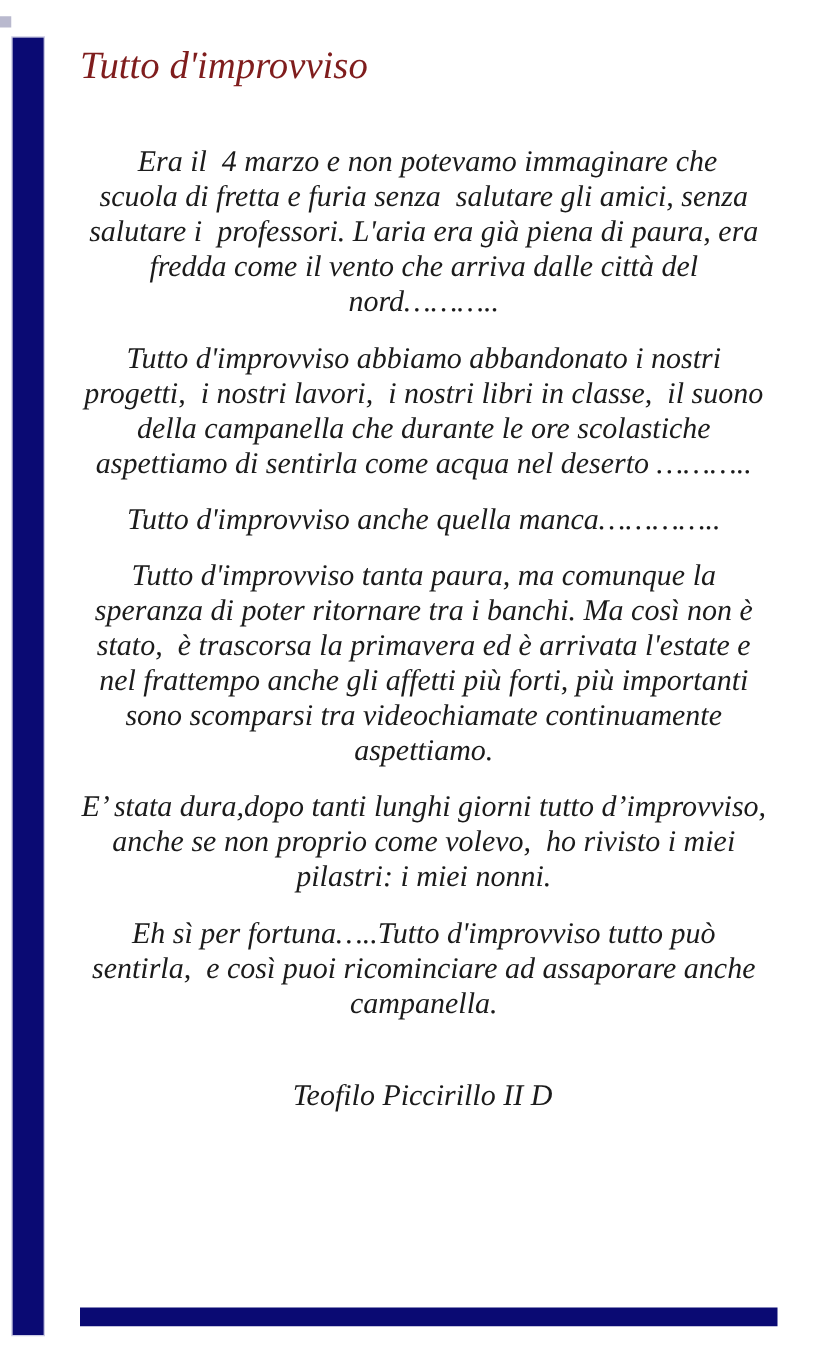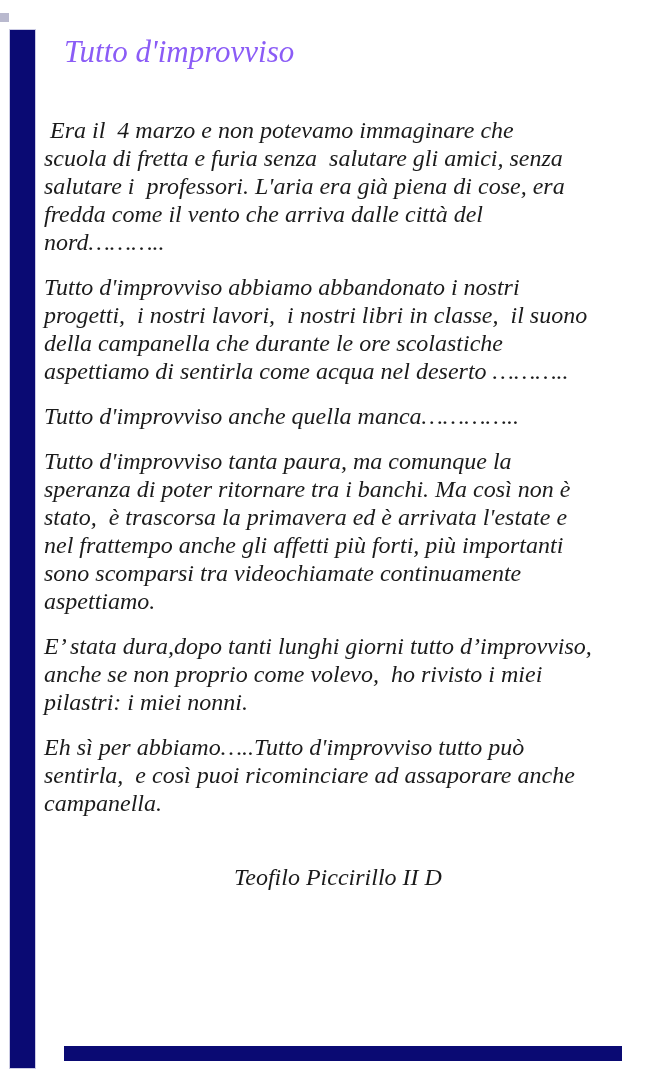--- a/index.html
+++ b/index.html
@@ -30,35 +30,36 @@
     left: 64px; top: 1046px;
     width: 558px; height: 15px;
   }
   .doc-title {
     position: absolute;
     left: 64px; top: 34px;
     font-size: 31px;
     font-style: italic;
     font-weight: normal;
     white-space: pre;
-    color: #8b5cf6;
+    color: #7f1d1d;
     text-align: center;
   }
   .doc-body {
     position: absolute;
     left: 44px; top: 116px;
     width: 590px;
   }
   .para { margin-bottom: 17px; }
   .line {
     font-size: 24px;
     font-style: italic;
     line-height: 28px;
     white-space: pre;
     color: #1b1b1b;
+    text-align: center;
   }
   .signature {
     margin-top: 46px;
     text-align: center;
     font-size: 24px;
     font-style: italic;
     line-height: 28px;
     white-space: pre;
     padding-right: 2px;
     color: #1b1b1b;
@@ -75,21 +76,21 @@
 
   <div class="bottom-bar" style="background-color: rgb(10, 10, 115);"></div>
 
   <h1 class="doc-title">Tutto d'improvviso</h1>
 
   <div class="doc-body">
 
     <div class="para">
       <div class="line"> Era il  4 marzo e non potevamo immaginare che</div>
       <div class="line">scuola di fretta e furia senza  salutare gli amici, senza</div>
-      <div class="line">salutare i  professori. L'aria era già piena di cose, era</div>
+      <div class="line">salutare i  professori. L'aria era già piena di paura, era</div>
       <div class="line">fredda come il vento che arriva dalle città del</div>
       <div class="line">nord………..</div>
     </div>
 
     <div class="para">
       <div class="line">Tutto d'improvviso abbiamo abbandonato i nostri</div>
       <div class="line">progetti,  i nostri lavori,  i nostri libri in classe,  il suono</div>
       <div class="line">della campanella che durante le ore scolastiche</div>
       <div class="line">aspettiamo di sentirla come acqua nel deserto ………..</div>
     </div>
@@ -107,21 +108,21 @@
       <div class="line">aspettiamo.</div>
     </div>
 
     <div class="para">
       <div class="line">E’ stata dura,dopo tanti lunghi giorni tutto d’improvviso,</div>
       <div class="line">anche se non proprio come volevo,  ho rivisto i miei</div>
       <div class="line">pilastri: i miei nonni.</div>
     </div>
 
     <div class="para">
-      <div class="line">Eh sì per abbiamo…..Tutto d'improvviso tutto può</div>
+      <div class="line">Eh sì per fortuna…..Tutto d'improvviso tutto può</div>
       <div class="line">sentirla,  e così puoi ricominciare ad assaporare anche</div>
       <div class="line">campanella.</div>
     </div>
 
     <div class="signature">Teofilo Piccirillo II D</div>
 
   </div>
 </div>
 
 </body></html>

